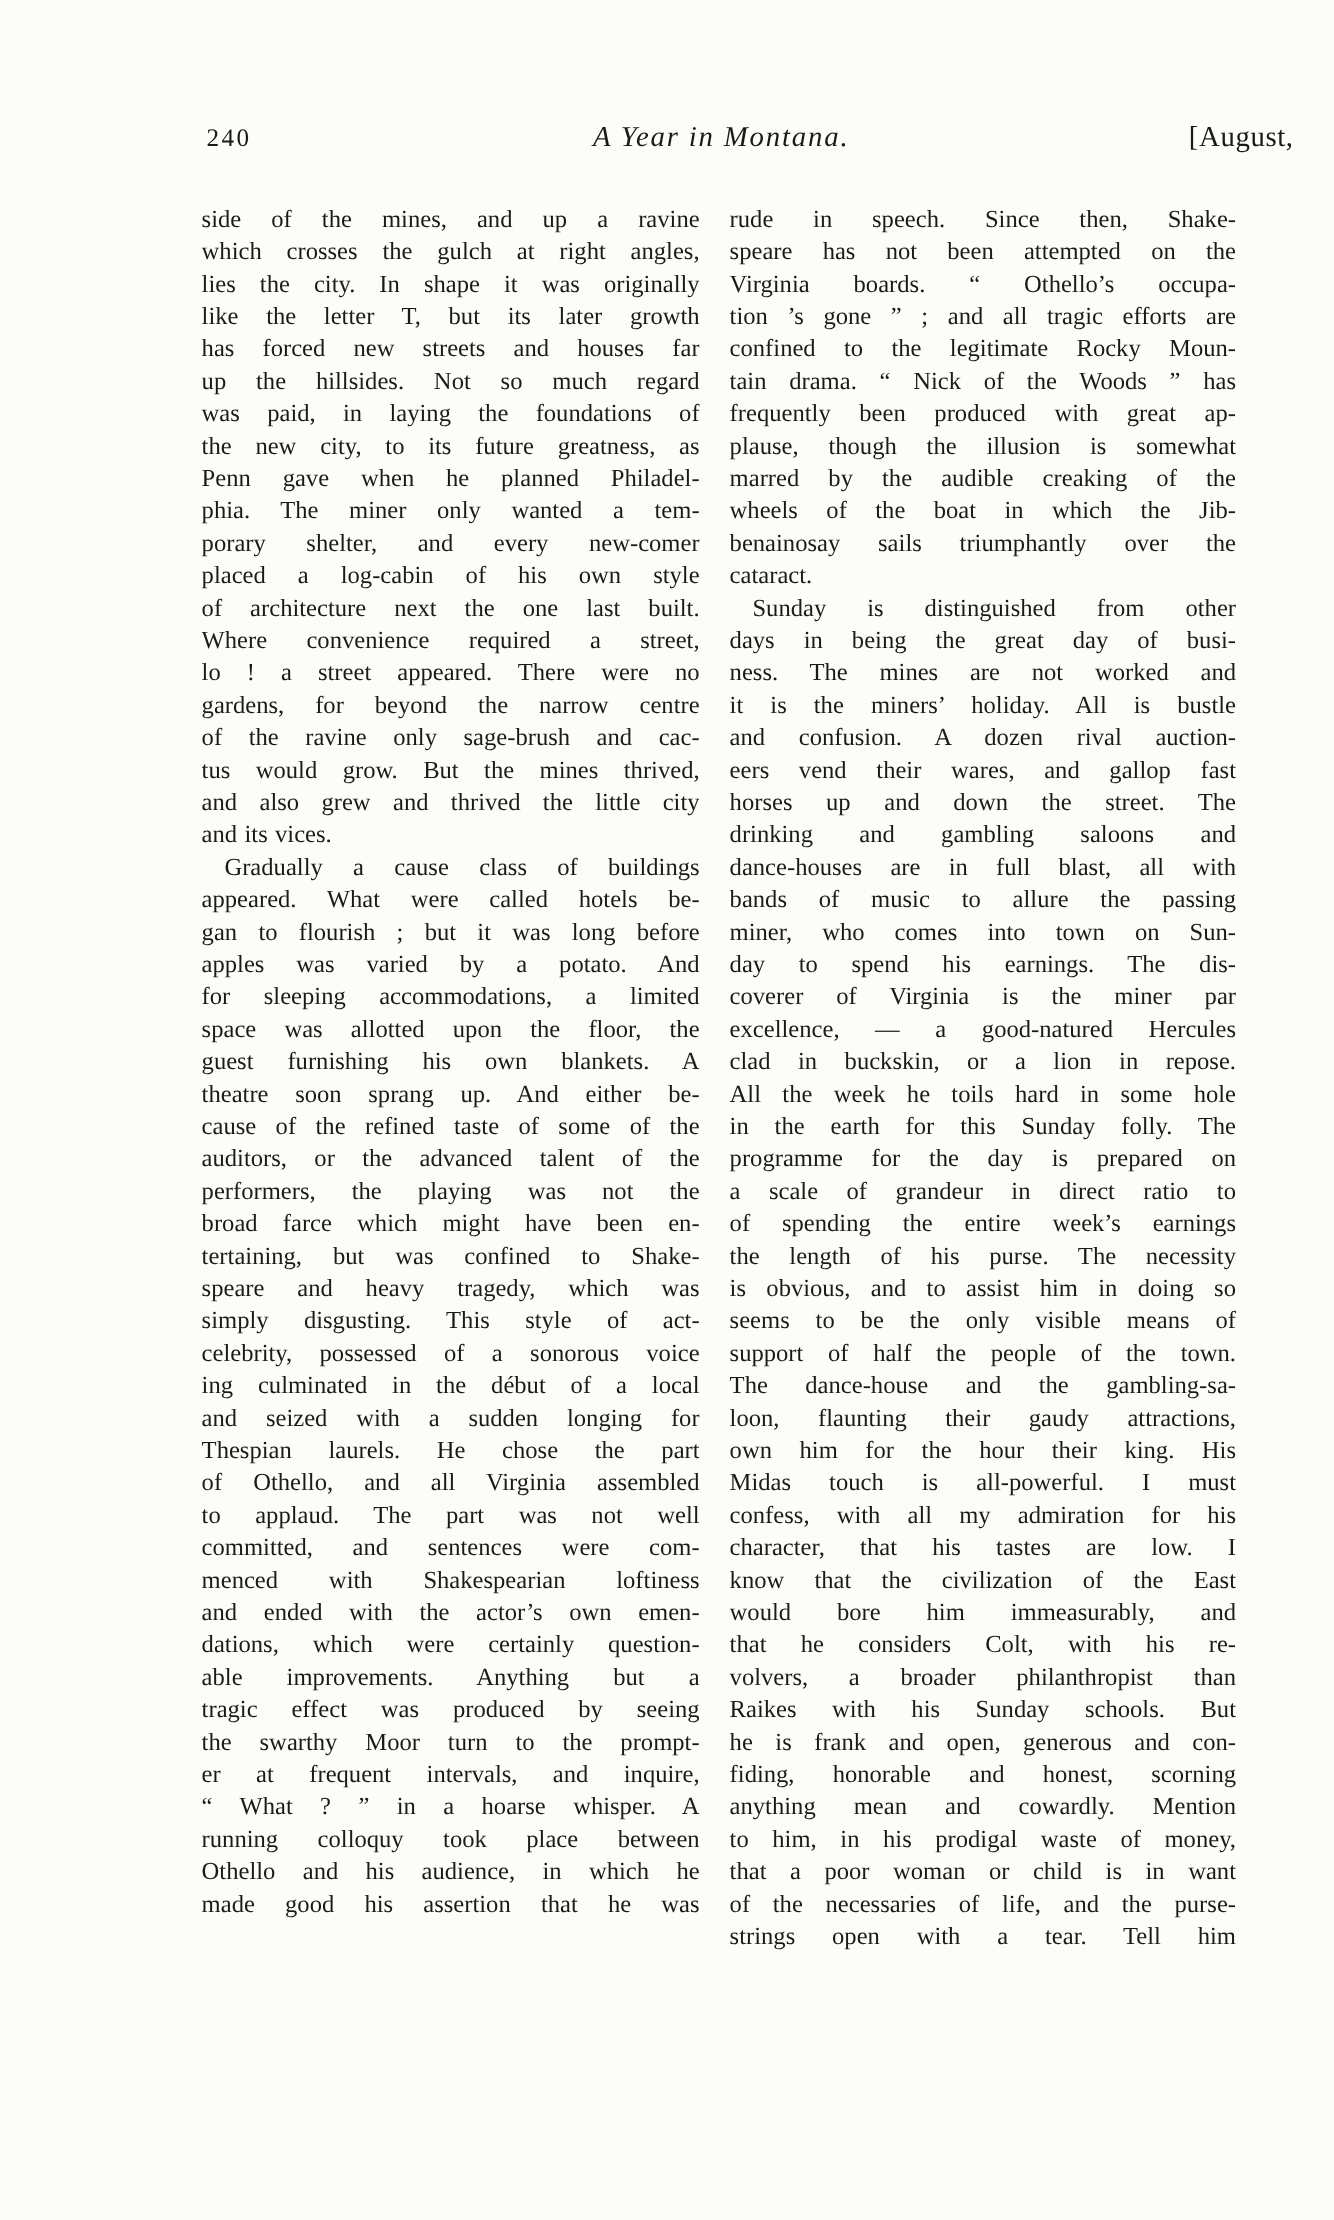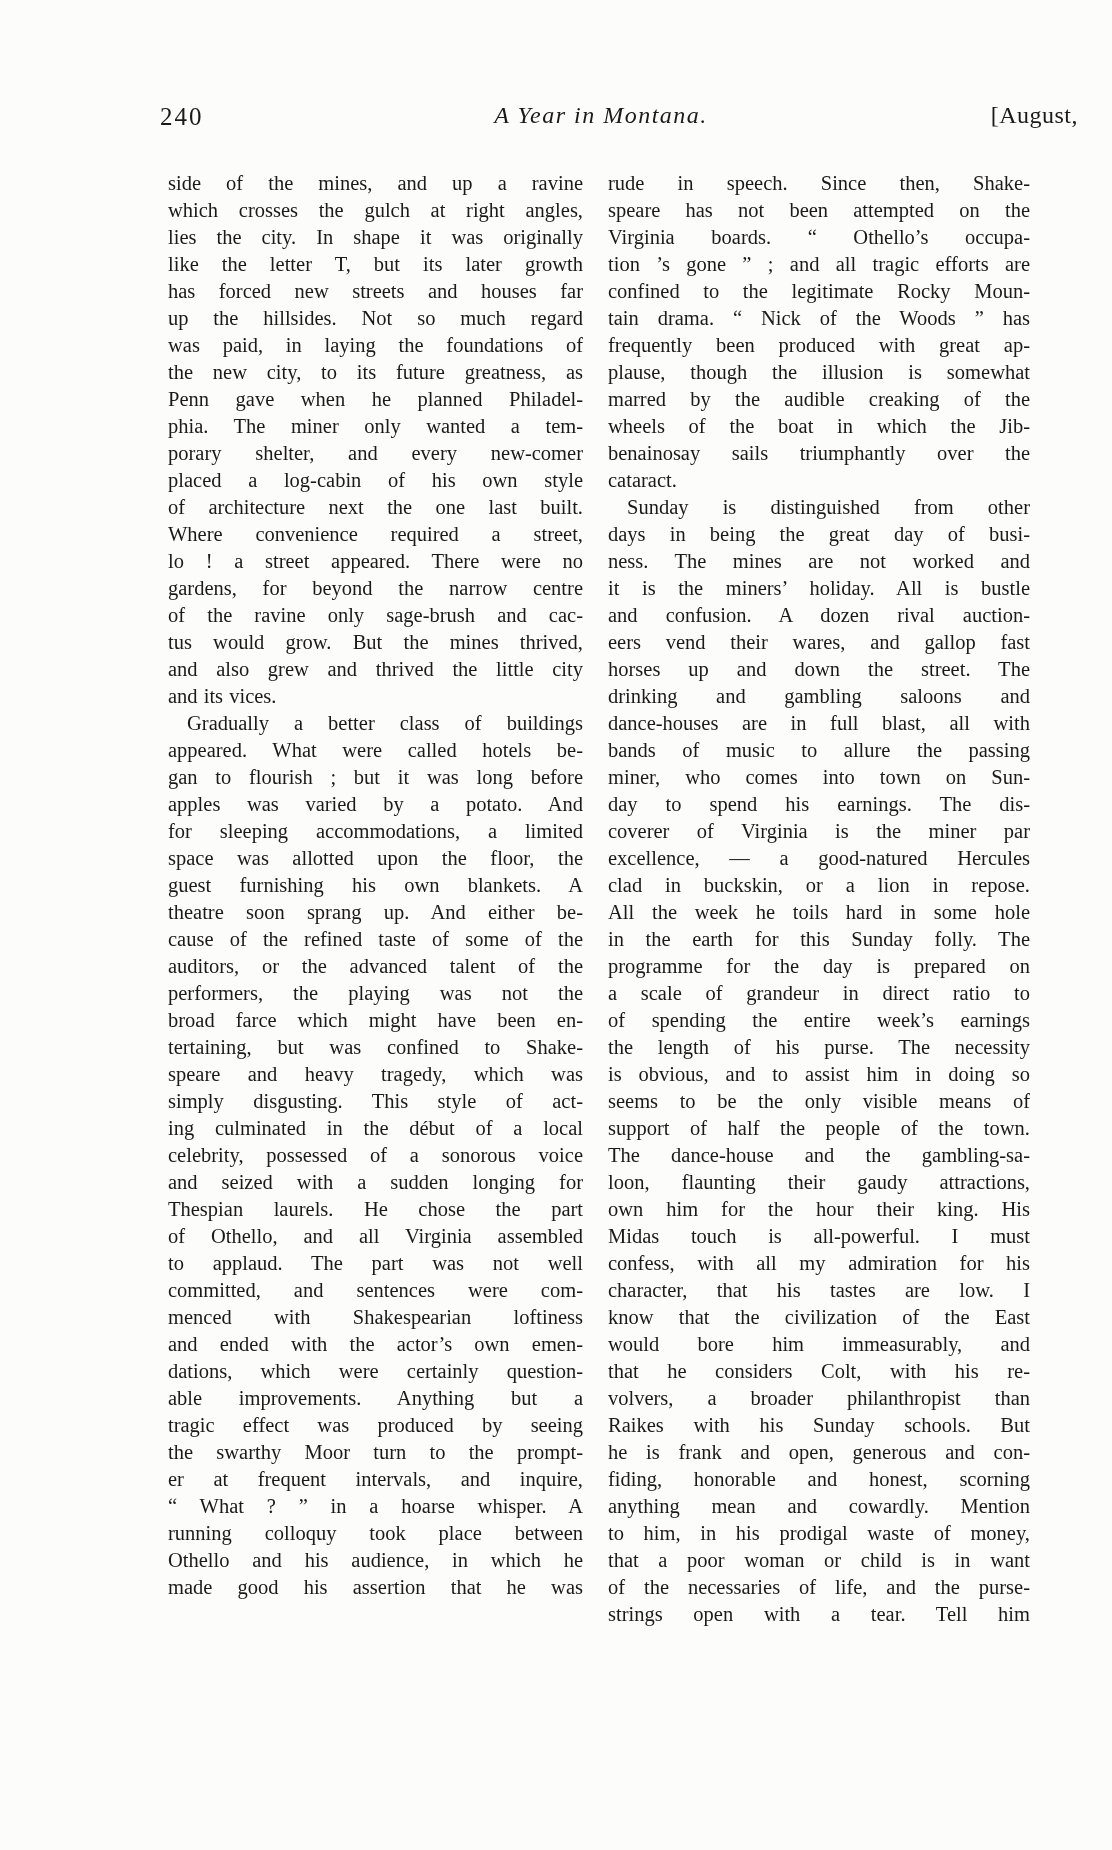--- a/index.html
+++ b/index.html
@@ -6,22 +6,22 @@
   body {
     width: 1112px; height: 1850px;
     background: #fcfcfa;
     position: relative;
     font-family: "Liberation Serif", "DejaVu Serif", serif;
     color: #1b1a18;
   }
   .page { position: absolute; inset: 0; overflow: hidden; }
 
   .header-num {
-    position: absolute; left: 160px; top: 103px;
-    font-size: 25px; letter-spacing: 2px;
+    position: absolute; left: 172px; top: 103px;
+    font-size: 21px; letter-spacing: 2px;
   }
   .header-title {
     position: absolute; left: 601px; top: 102px;
     transform: translateX(-50%);
     font-style: italic; font-size: 24px; letter-spacing: 1.5px;
     white-space: nowrap;
   }
   .header-issue {
     position: absolute; right: 34px; top: 102px;
     font-size: 24px; letter-spacing: 0.5px;
@@ -74,37 +74,37 @@
         <div class="line"><span>porary shelter, and every new-comer</span></div>
         <div class="line"><span>placed a log-cabin of his own style</span></div>
         <div class="line"><span>of architecture next the one last built.</span></div>
         <div class="line"><span>Where convenience required a street,</span></div>
         <div class="line"><span>lo ! a street appeared.  There were no</span></div>
         <div class="line"><span>gardens, for beyond the narrow centre</span></div>
         <div class="line"><span>of the ravine only sage-brush and cac-</span></div>
         <div class="line"><span>tus would grow.  But the mines thrived,</span></div>
         <div class="line"><span>and also grew and thrived the little city</span></div>
         <div class="line end"><span>and its vices.</span></div>
-        <div class="line indent"><span>Gradually a better class of buildings</span></div>
+        <div class="line indent"><span>Gradually a cause class of buildings</span></div>
         <div class="line"><span>appeared.  What were called hotels be-</span></div>
         <div class="line"><span>gan to flourish ; but it was long before</span></div>
         <div class="line"><span>apples was varied by a potato.  And</span></div>
         <div class="line"><span>for sleeping accommodations, a limited</span></div>
         <div class="line"><span>space was allotted upon the floor, the</span></div>
         <div class="line"><span>guest furnishing his own blankets.  A</span></div>
         <div class="line"><span>theatre soon sprang up.  And either be-</span></div>
         <div class="line"><span>cause of the refined taste of some of the</span></div>
         <div class="line"><span>auditors, or the advanced talent of the</span></div>
         <div class="line"><span>performers, the playing was not the</span></div>
         <div class="line"><span>broad farce which might have been en-</span></div>
         <div class="line"><span>tertaining, but was confined to Shake-</span></div>
         <div class="line"><span>speare and heavy tragedy, which was</span></div>
         <div class="line"><span>simply disgusting.  This style of act-</span></div>
+        <div class="line"><span>celebrity, possessed of a sonorous voice</span></div>
         <div class="line"><span>ing culminated in the </span><span class="it">début</span><span> of a local</span></div>
-        <div class="line"><span>celebrity, possessed of a sonorous voice</span></div>
         <div class="line"><span>and seized with a sudden longing for</span></div>
         <div class="line"><span>Thespian laurels.  He chose the part</span></div>
         <div class="line"><span>of Othello, and all Virginia assembled</span></div>
         <div class="line"><span>to applaud.  The part was not well</span></div>
         <div class="line"><span>committed, and sentences were com-</span></div>
         <div class="line"><span>menced with Shakespearian loftiness</span></div>
         <div class="line"><span>and ended with the actor’s own emen-</span></div>
         <div class="line"><span>dations, which were certainly question-</span></div>
         <div class="line"><span>able improvements.  Anything but a</span></div>
         <div class="line"><span>tragic effect was produced by seeing</span></div>

